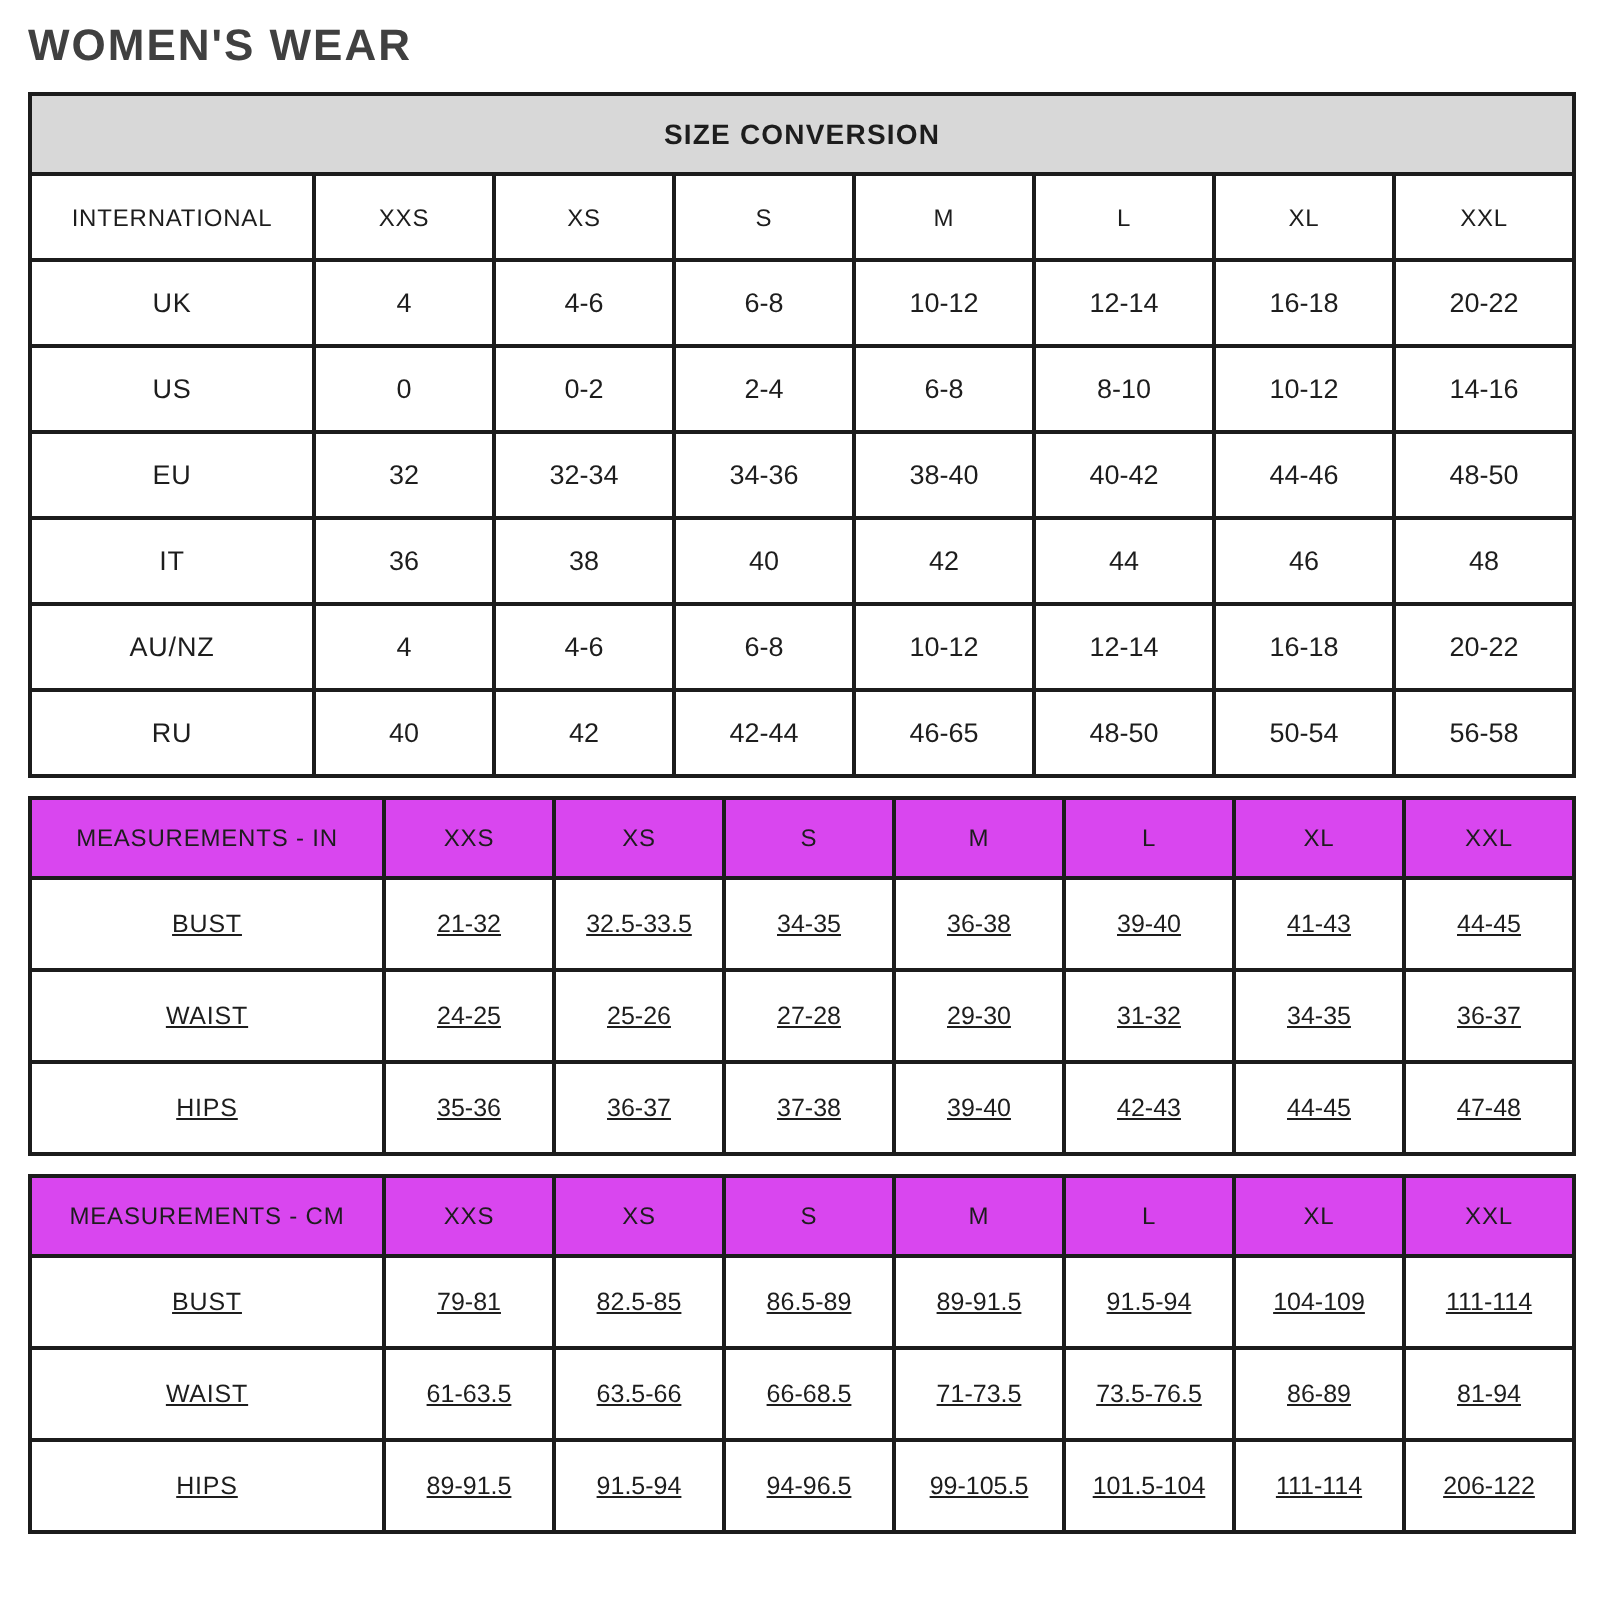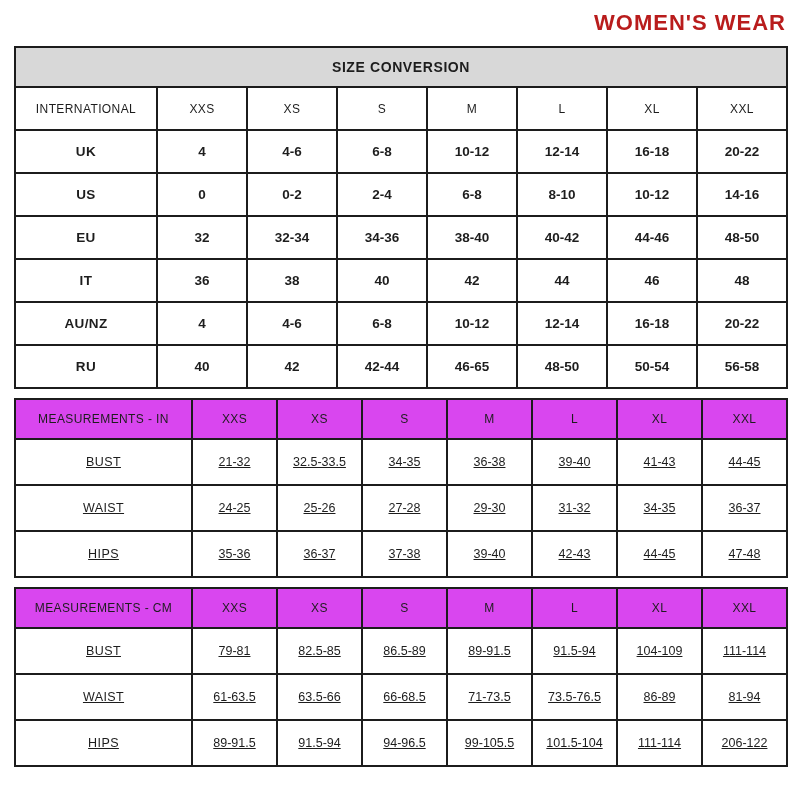--- a/index.html
+++ b/index.html
@@ -6,25 +6,25 @@
     margin: 0; padding: 0;
     width: 800px; height: 800px;
     background: #ffffff;
     overflow: hidden;
     font-family: "Liberation Sans", sans-serif;
     color: #1d1d1d;
   }
   .page { padding: 4px 14px 0 14px; }
   .page-title {
     margin: 6px 0 10px 0;
-    text-align: right;
+    text-align: left;
     font-size: 22px;
     font-weight: 700;
     letter-spacing: 1px;
-    color: #b91c1c;
+    color: #404040;
   }
   table.sizes {
     border-collapse: collapse;
     table-layout: fixed;
     width: 772px;
     margin-bottom: 9px;
   }
   table.sizes th, table.sizes td {
     border: 2px solid #1c1c1c;
     text-align: center;
@@ -47,21 +47,21 @@
     font-size: 12px;
     font-weight: 400;
     letter-spacing: 0.4px;
   }
   table.conv .col-header { height: 41px; background: #ffffff; }
   .row-label {
     font-size: 14px;
     font-weight: 700;
     letter-spacing: 0.4px;
   }
-  table.conv td { height: 41px; font-size: 13.5px; font-weight: 700; text-align: center; }
+  table.conv td { height: 41px; font-size: 13.5px; font-weight: 400; text-align: center; }
   table.meas td { height: 44px; font-size: 12.5px; font-weight: 400; text-decoration: underline; }
 </style>
 </head>
 <body>
 
 <div class="page">
 
   <h1 class="page-title">WOMEN'S WEAR</h1>
 
   <table class="sizes conv">

